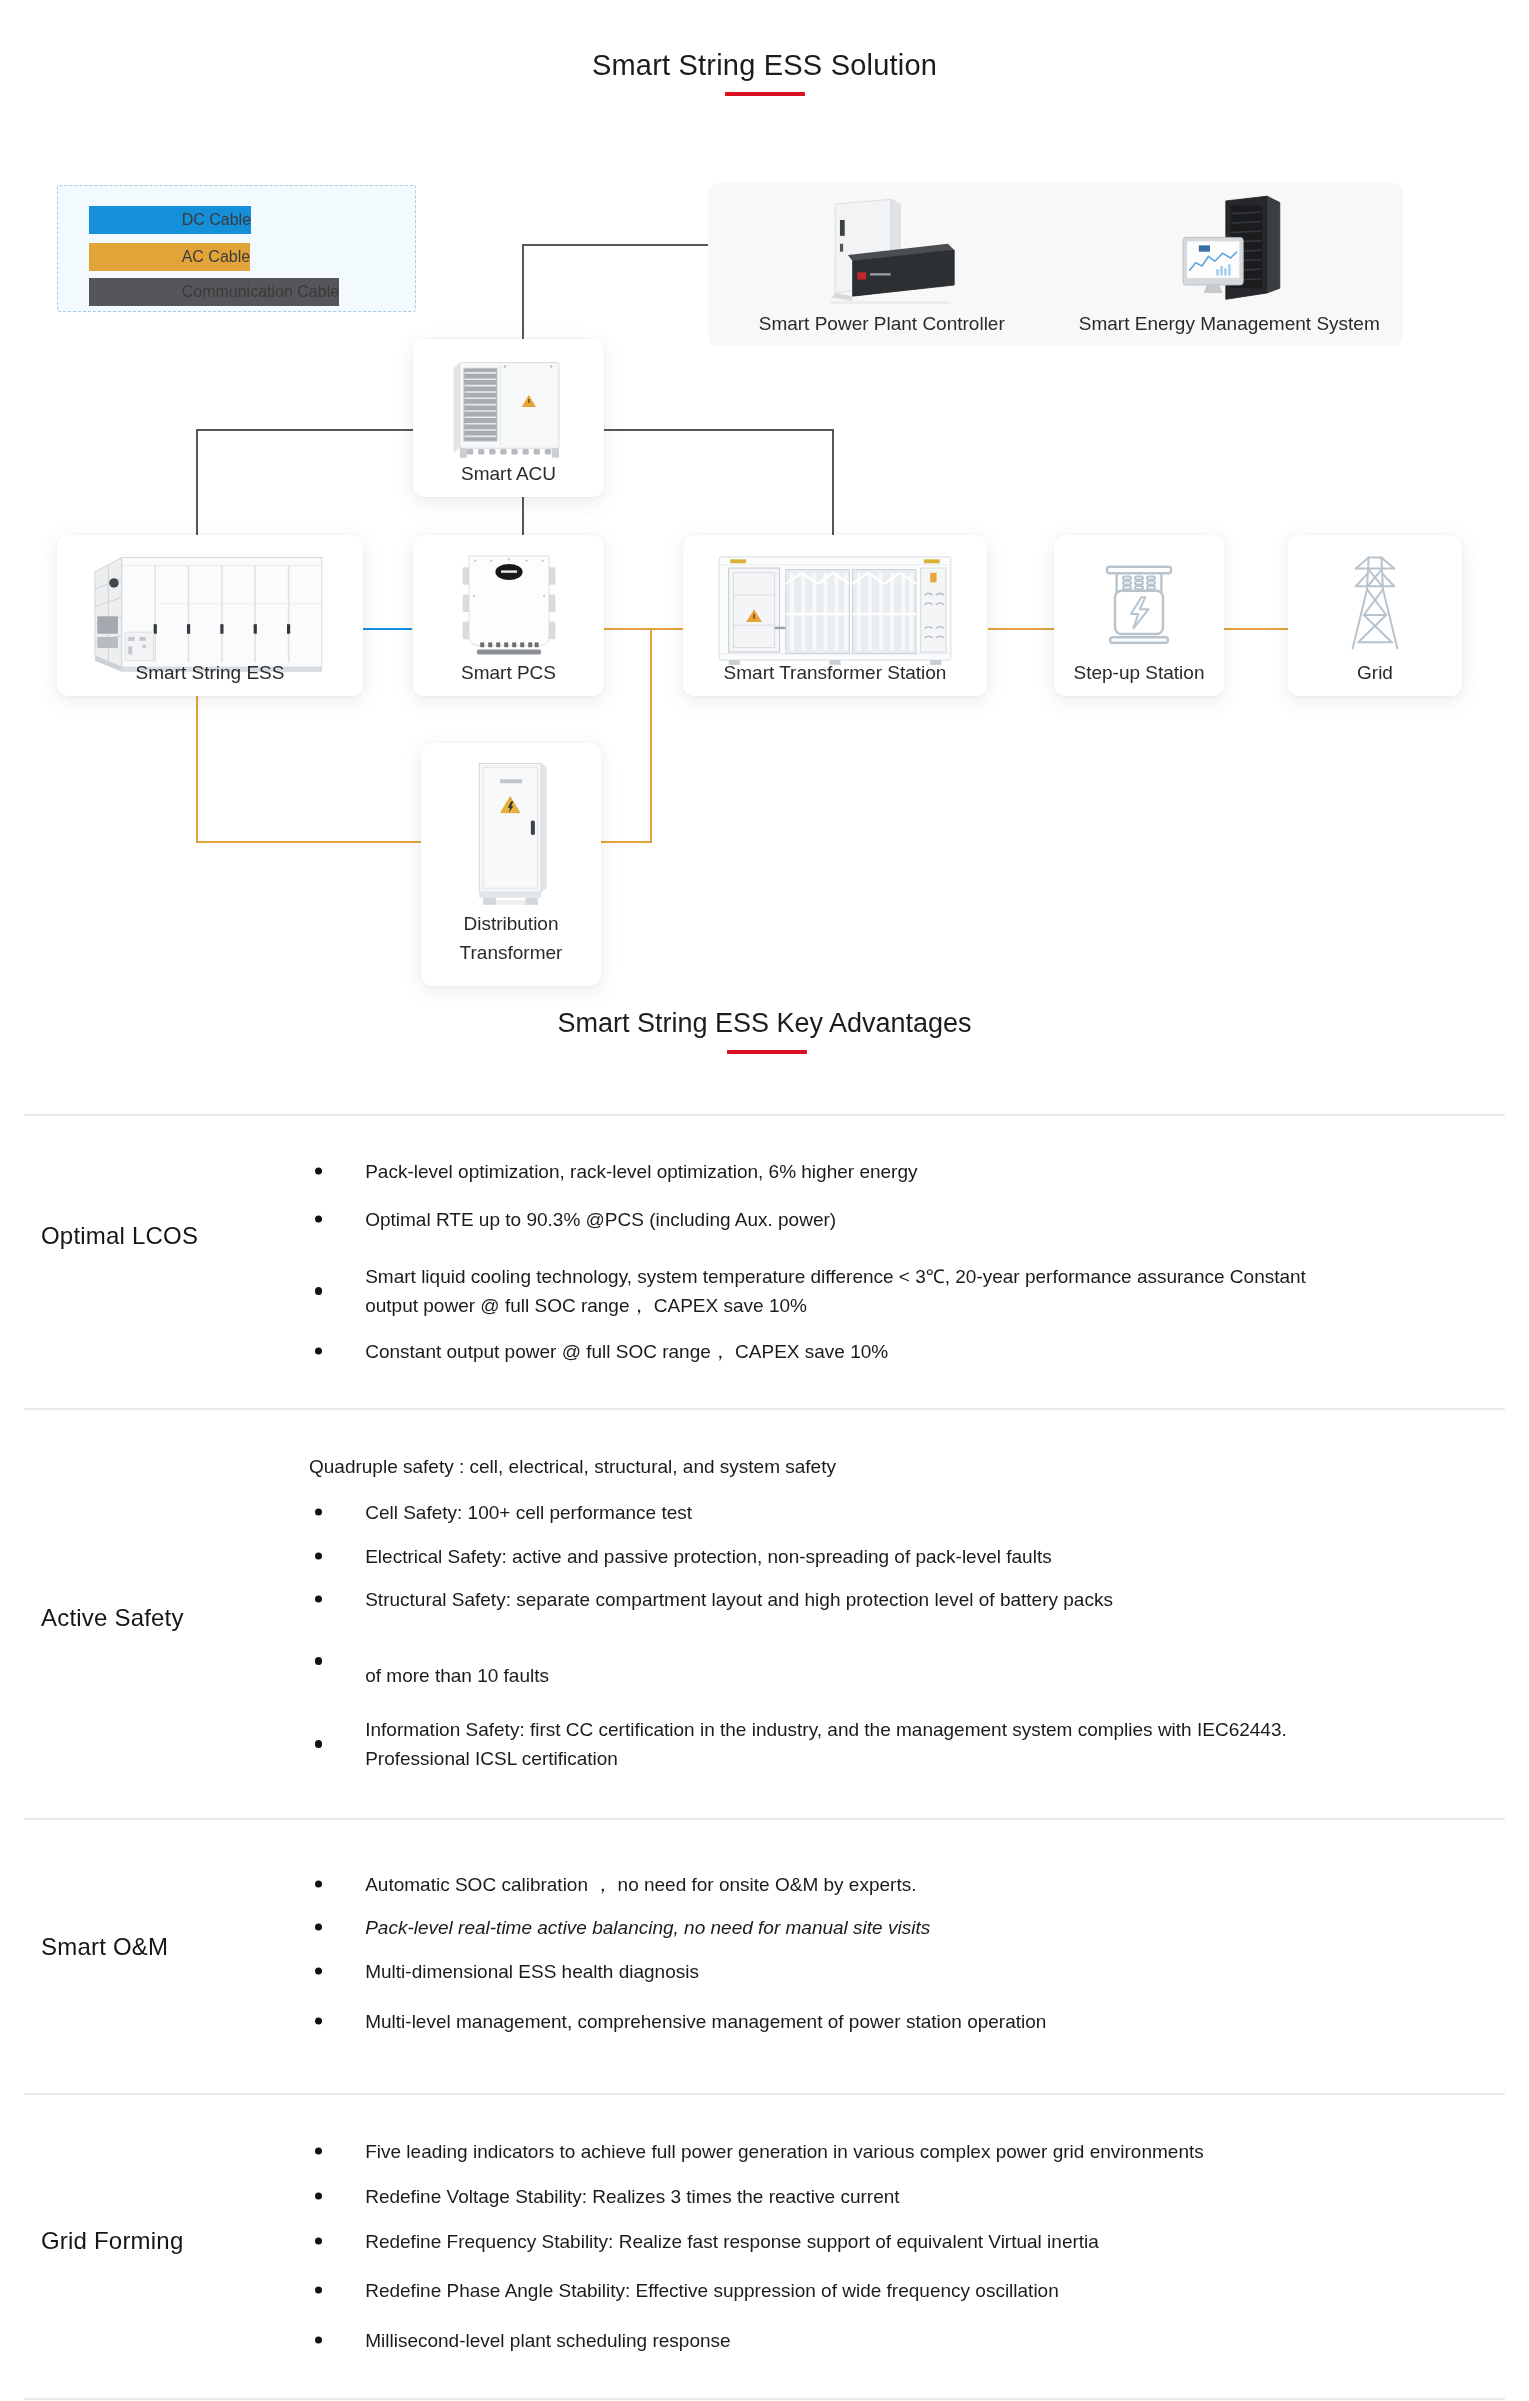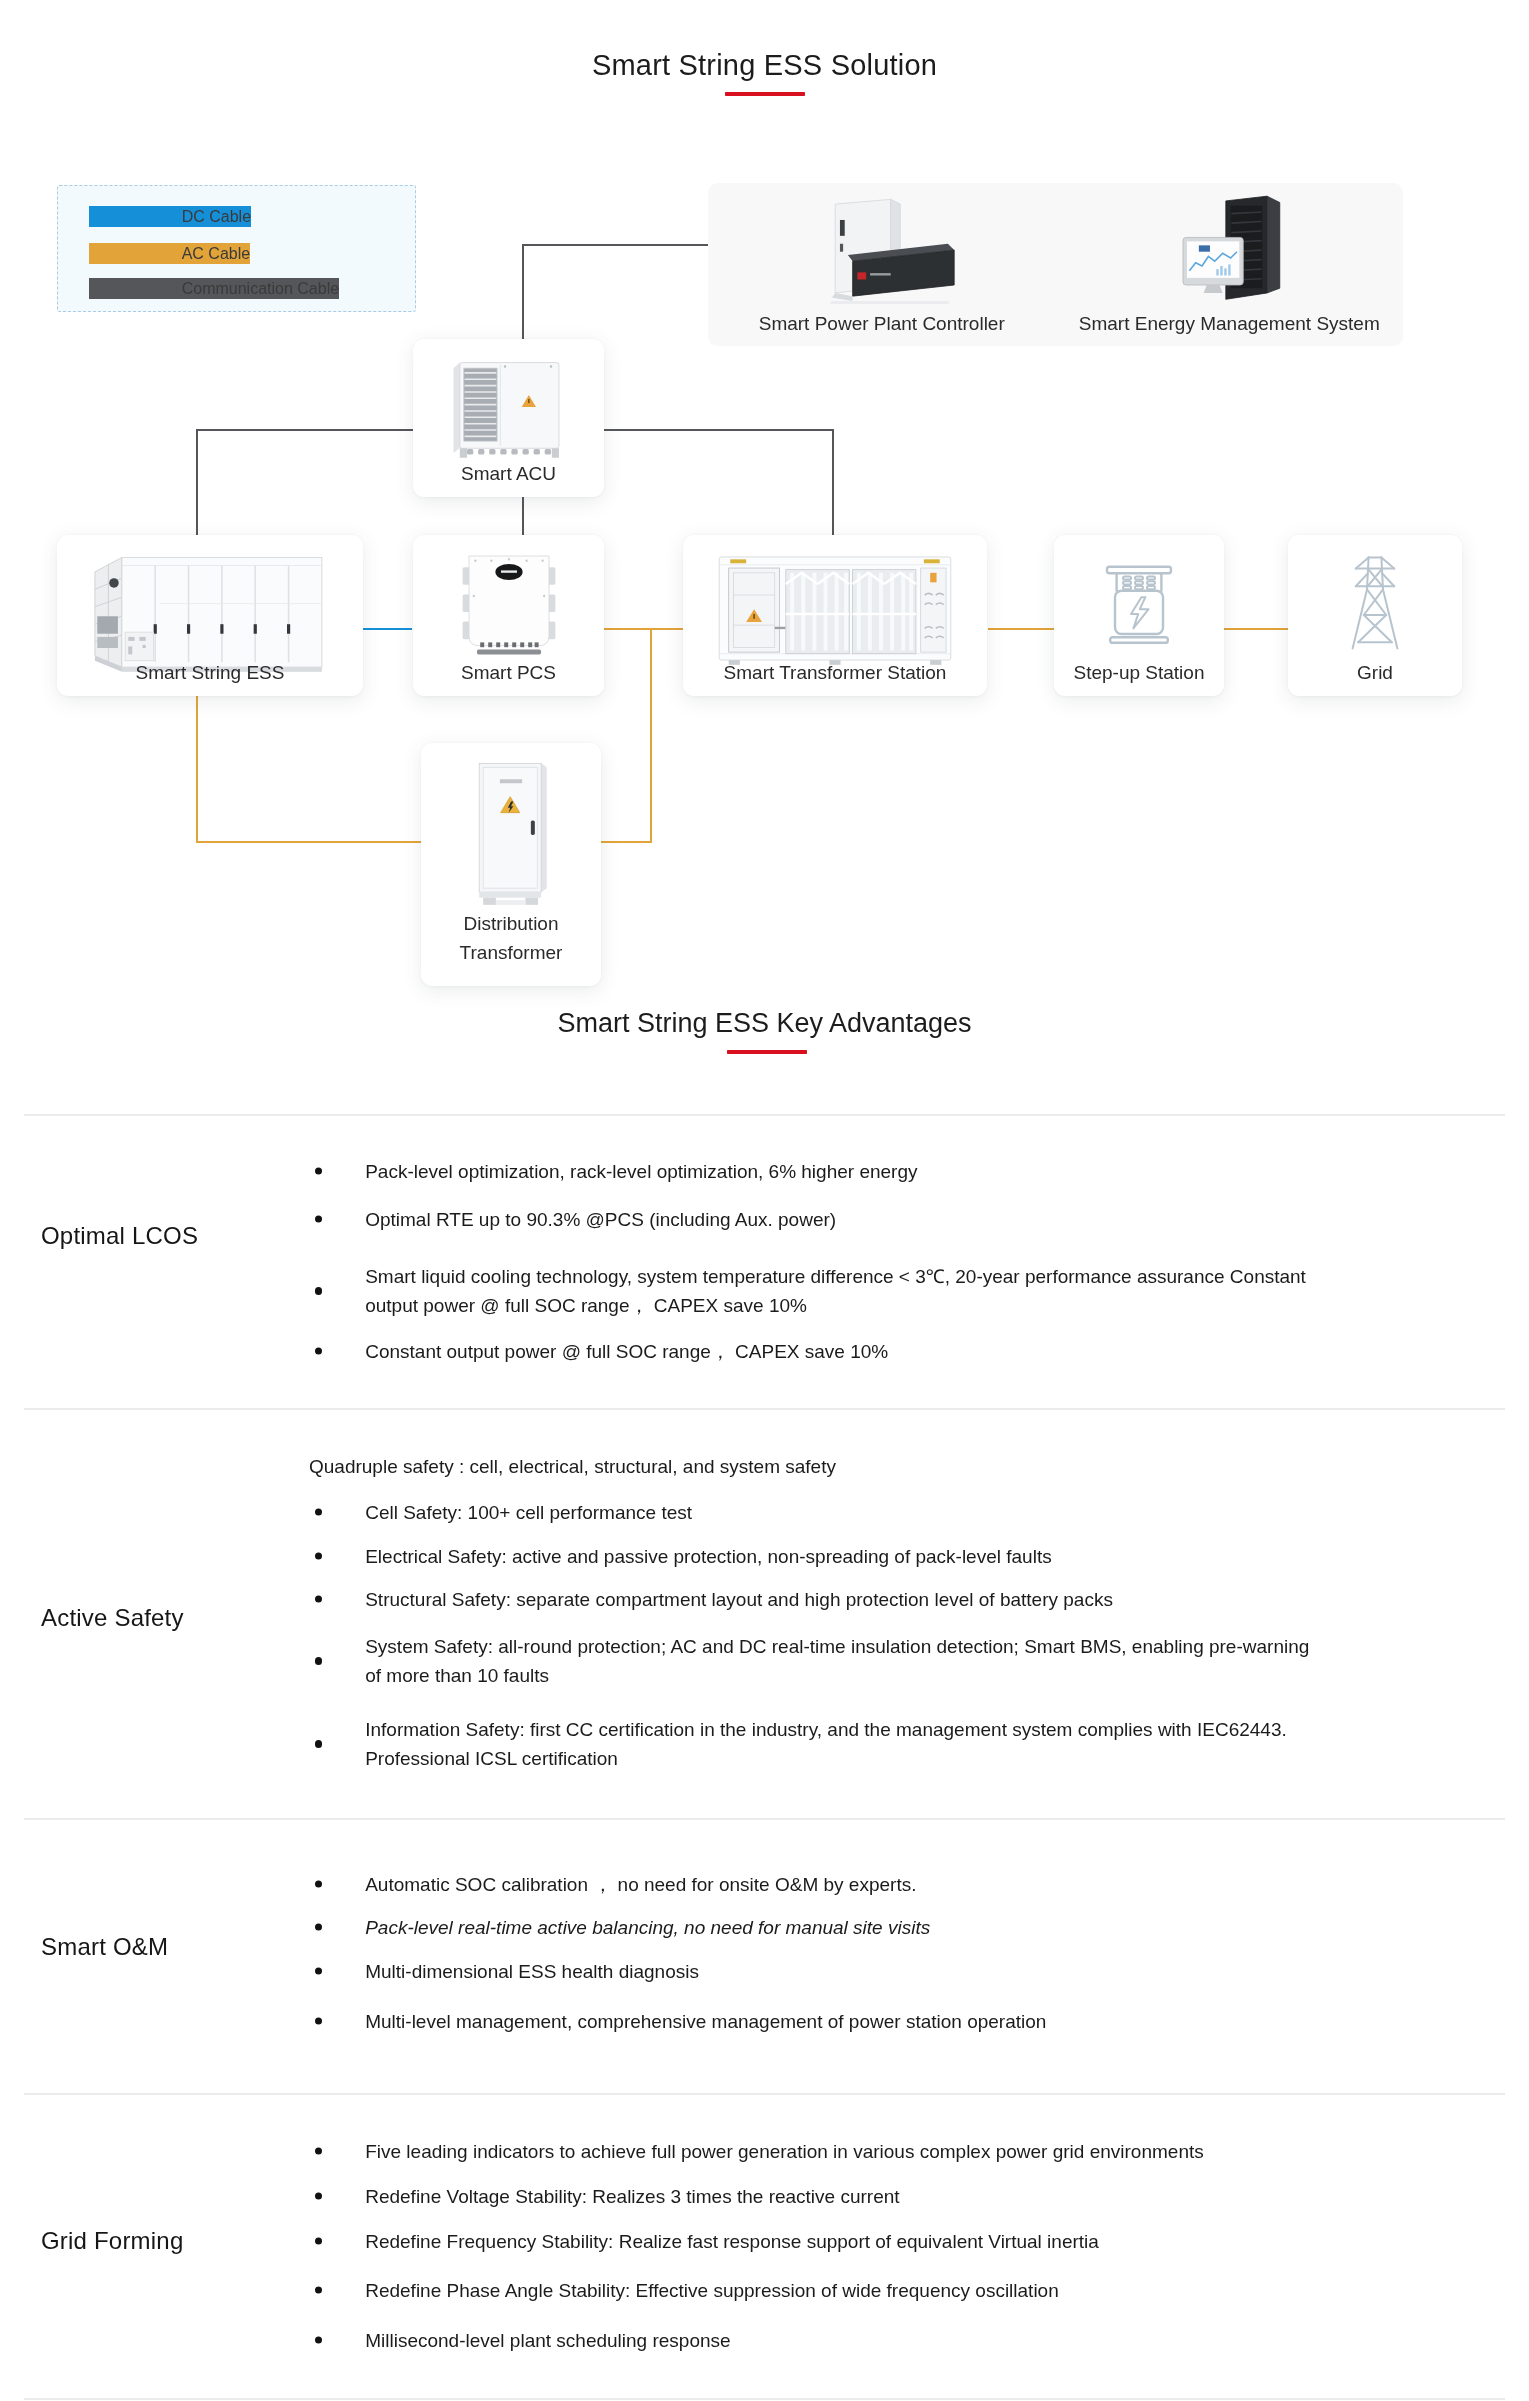--- a/index.html
+++ b/index.html
@@ -25,21 +25,21 @@
   #u2 { left:727px; top:1050px; }
   .adv-title {
     position:absolute; top:1008px; left:0; width:1529px;
     text-align:center; font-size:27px; font-weight:500; color:#1c1c1c;
   }
   
   .legend {
     position:absolute; left:57px; top:185px; width:359px; height:127px;
     background:#f3fafd; border:0.8px dashed #a9cbe3; border-radius:2.4px;
   }
-  .legend-row { position:absolute; left:31px; height:21px; display:flex; align-items:center; }
+  .legend-row { position:absolute; left:31px; height:28px; display:flex; align-items:center; }
   .legend-row .sample { width:80px; height:2.4px; margin-right:12.7px; }
   .legend-row .lbl { font-size:16px; color:#3a3a3a; }
   .legend-row.dc   { top:20px; }  .legend-row.dc .sample  { background:var(--dc-cable); }
   .legend-row.ac   { top:57px;justify-content:space-between; }  .legend-row.ac .sample  { background:var(--ac-cable); }
   .legend-row.comm { top:92px; } .legend-row.comm .sample{ background:var(--comm-cable); }
   
   .line { position:absolute; }
   .comm { background:var(--comm-cable); }
   .dc   { background:var(--dc-cable); }
   .ac   { background:var(--ac-cable); }
@@ -478,21 +478,21 @@
 <div class="bullet" style="top:1556px;">
   <span class="dot"></span>
   <div class="txt">Electrical Safety: active and passive protection, non-spreading of pack-level faults</div>
 </div>
 <div class="bullet" style="top:1599px;">
   <span class="dot"></span>
   <div class="txt">Structural Safety: separate compartment layout and high protection level of battery packs</div>
 </div>
 <div class="bullet" style="top:1661px;">
   <span class="dot"></span>
-  <div class="txt"><span>System Safety: all-round protection; AC and DC real-time insulation detection; Smart BMS, enabling pre-warning</span><br><span>of more than 10 faults</span></div>
+  <div class="txt"><br><span>of more than 10 faults</span></div>
 </div>
 <div class="bullet" style="top:1744px;">
   <span class="dot"></span>
   <div class="txt"><span>Information Safety: first CC certification in the industry, and the management system complies with IEC62443.</span><br><span>Professional ICSL certification</span></div>
 </div>
 
 <div class="bullet" style="top:1884px;">
   <span class="dot"></span>
   <div class="txt">Automatic SOC calibration ， no need for onsite O&amp;M by experts.</div>
 </div>

